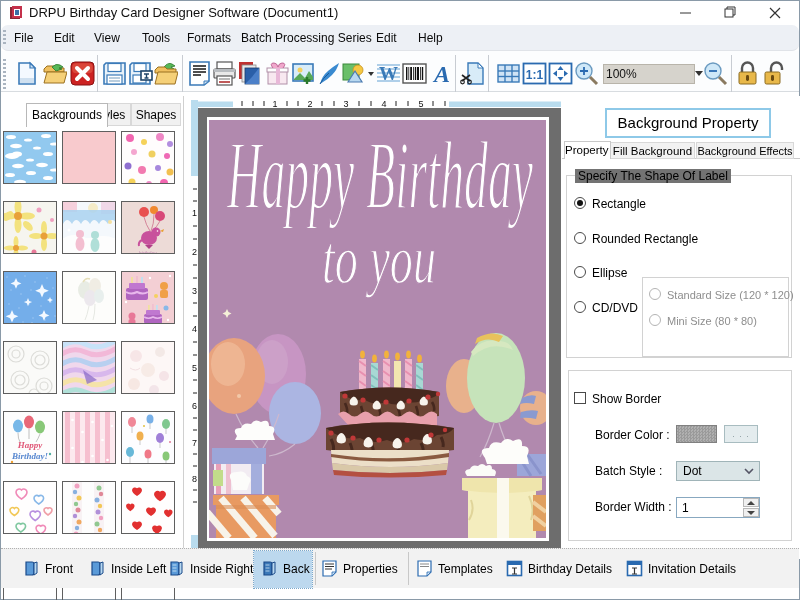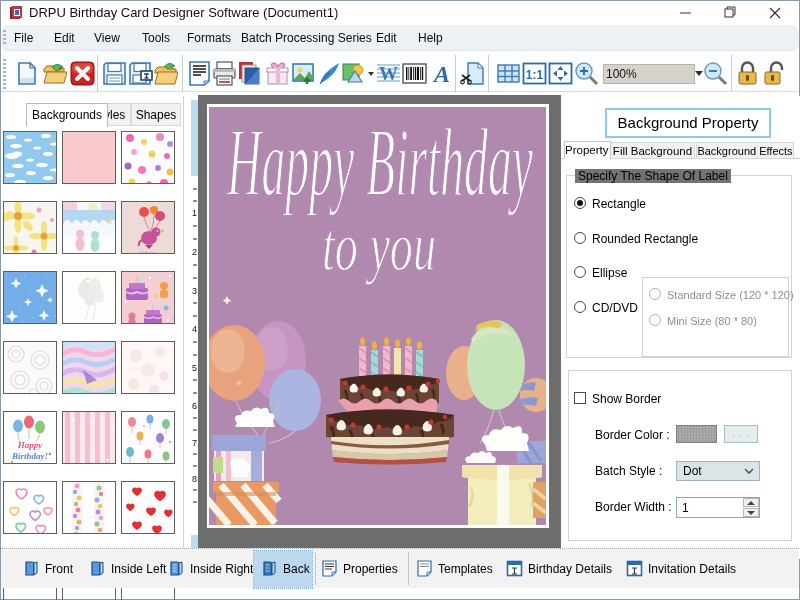--- a/index.html
+++ b/index.html
@@ -23,21 +23,21 @@
 .tbdiv { position:absolute; top:4px; width:1px; height:37px; background:#c8ccd2; }
 
 #leftpanel { position:absolute; left:0; top:95px; width:183px; height:463px; background:#ffffff; border-right:1px solid #d0d0d0; }
 .ltab { position:absolute; top:7px; height:23px; font-size:12px; color:#000; text-align:center; line-height:23px; background:#f1f1f1; border:1px solid #d8d8d8; }
 .ltab.sel { background:#fff; border:1px solid #b8b8b8; border-bottom:none; height:24px; z-index:2; }
 .thumb { position:absolute; width:54px; height:53px; border:1px solid #5f5f5f; overflow:hidden; }
 
 #vruler { position:absolute; left:190px; top:95px; width:7px; height:463px; background:#ffffff; }
 #hruler { position:absolute; left:197px; top:99px; width:363px; height:7px; background:#ffffff; }
 
-#canvas { position:absolute; left:197px; top:94px; width:363px; height:459px; background:#6d6d6d; }
+#canvas { position:absolute; left:197px; top:107px; width:363px; height:459px; background:#6d6d6d; }
 #card { position:absolute; left:9px; top:9px; width:342px; height:424px; background:#ffffff; }
 #cardbg { position:absolute; left:2px; top:3px; width:337px; height:418px; background:#b189ae; overflow:hidden; }
 
 #rightpanel { position:absolute; left:561px; top:95px; width:238px; height:463px; background:#ffffff; }
 #bgprop { position:absolute; left:43px; top:12px; width:166px; height:30px; border:2px solid #8ec9e8; background:#fff; font-size:15px; text-align:center; line-height:26px; color:#000; }
 .rtab { position:absolute; top:45px; height:17px; font-size:11.5px; color:#000; white-space:nowrap; overflow:hidden; }
 .groupbox { position:absolute; border:1px solid #d2d2d2; }
 .radio { position:absolute; width:12px; height:12px; border:1px solid #4a4a4a; border-radius:50%; background:#fff; }
 .radio.on::after { content:""; position:absolute; left:2px; top:2px; width:6px; height:6px; background:#111; border-radius:50%; }
 .radio.dis { border-color:#b4b4b4; }

